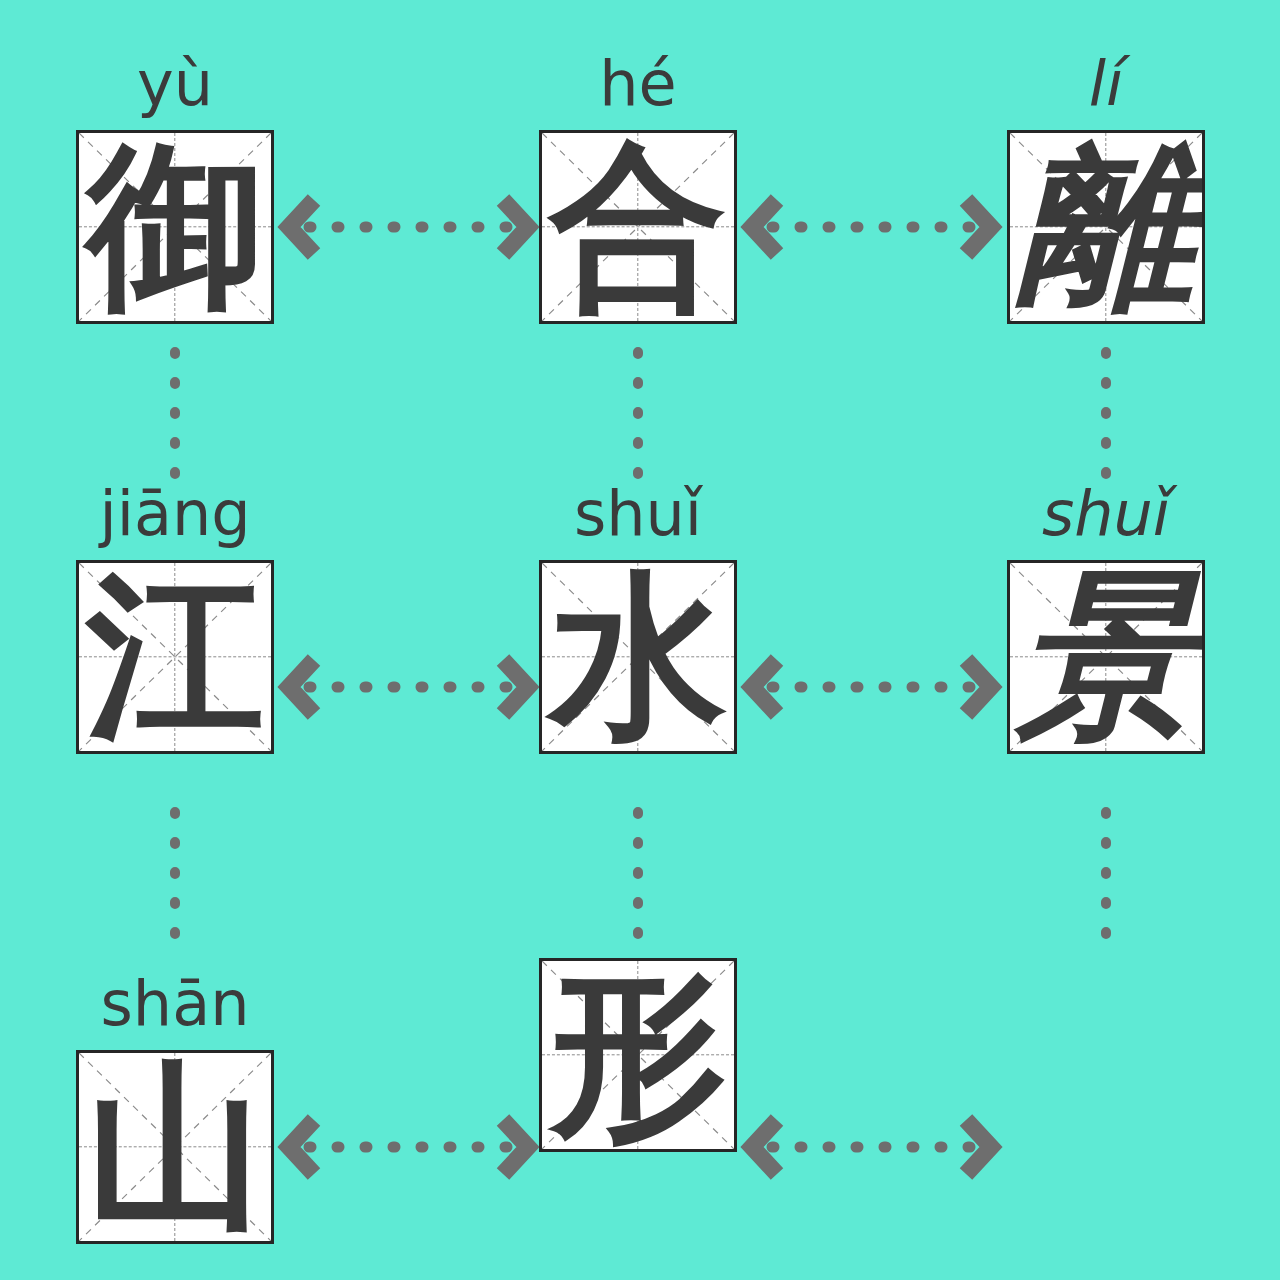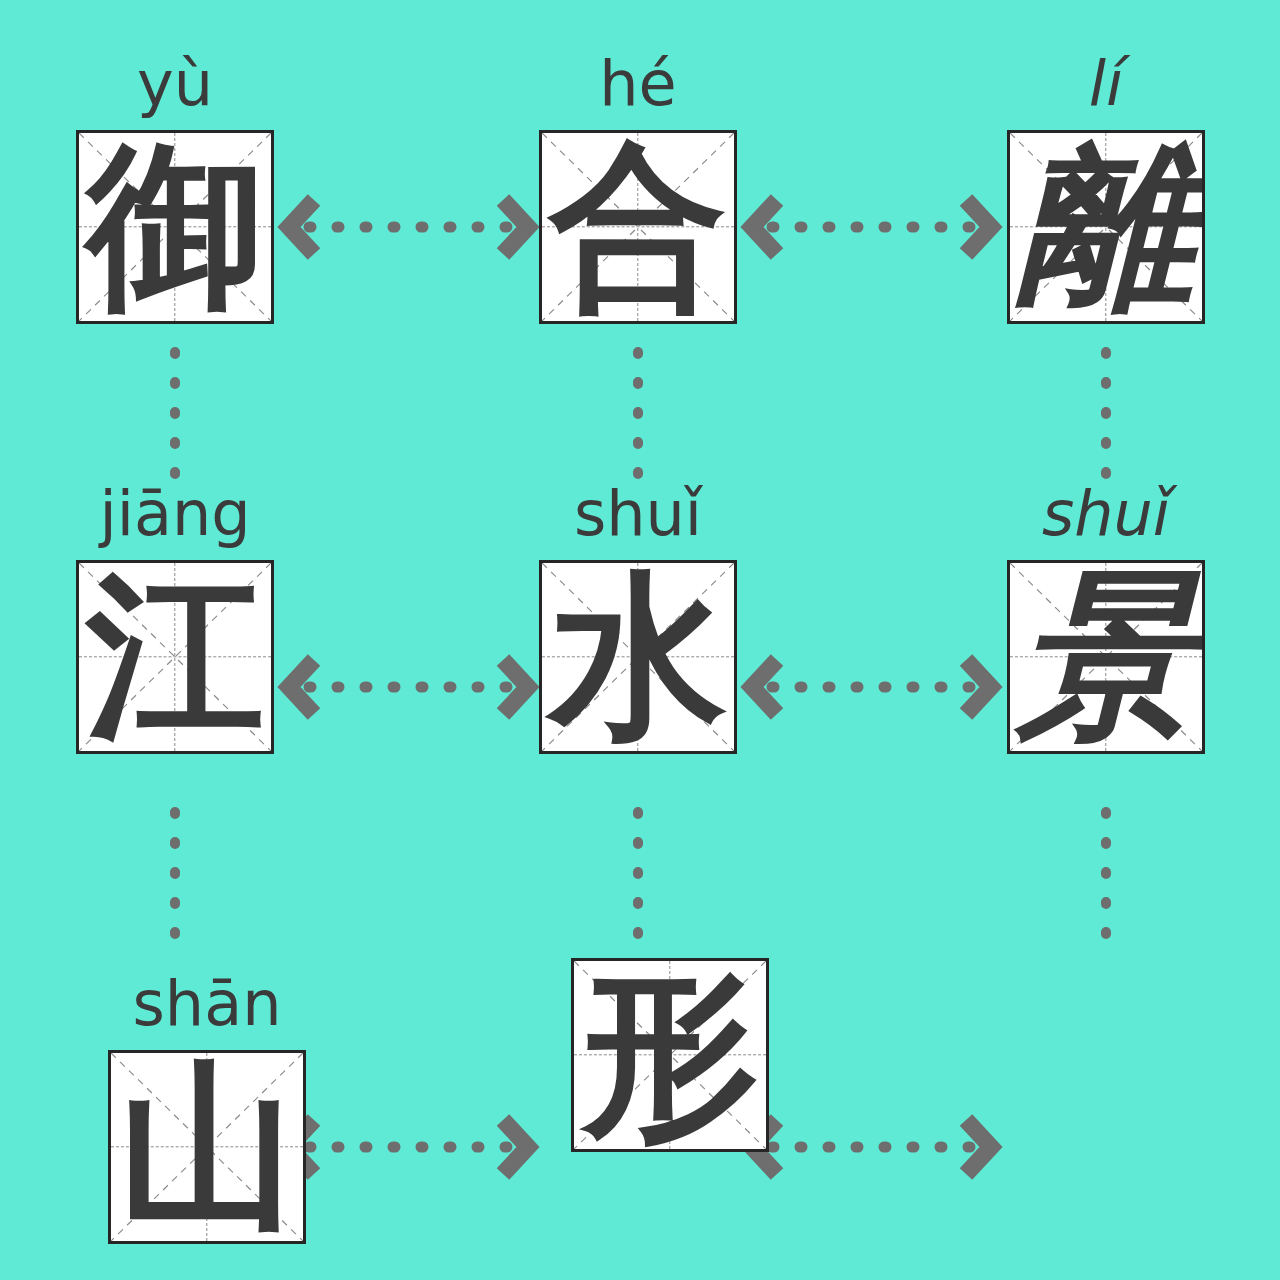--- a/index.html
+++ b/index.html
@@ -32,21 +32,21 @@
   }
 
   
   .col-0 { left: 76px; }
   .col-1 { left: 539px; }
   .col-2 { left: 1007px; font-style: italic; }
 
   
   .row-0 { top: 38px; }
   .row-1 { top: 468px; }
-  .row-2 { top: 958px; margin-left: 32px; }
+  .row-2 { top: 958px; }
 
   .pinyin {
     height: 92px;
     line-height: 92px;
     text-align: center;
     font-size: 62px;
     color: #3b3b3b;
     font-family: "DejaVu Sans", "Liberation Sans", sans-serif;
     font-weight: 400;
     white-space: nowrap;

